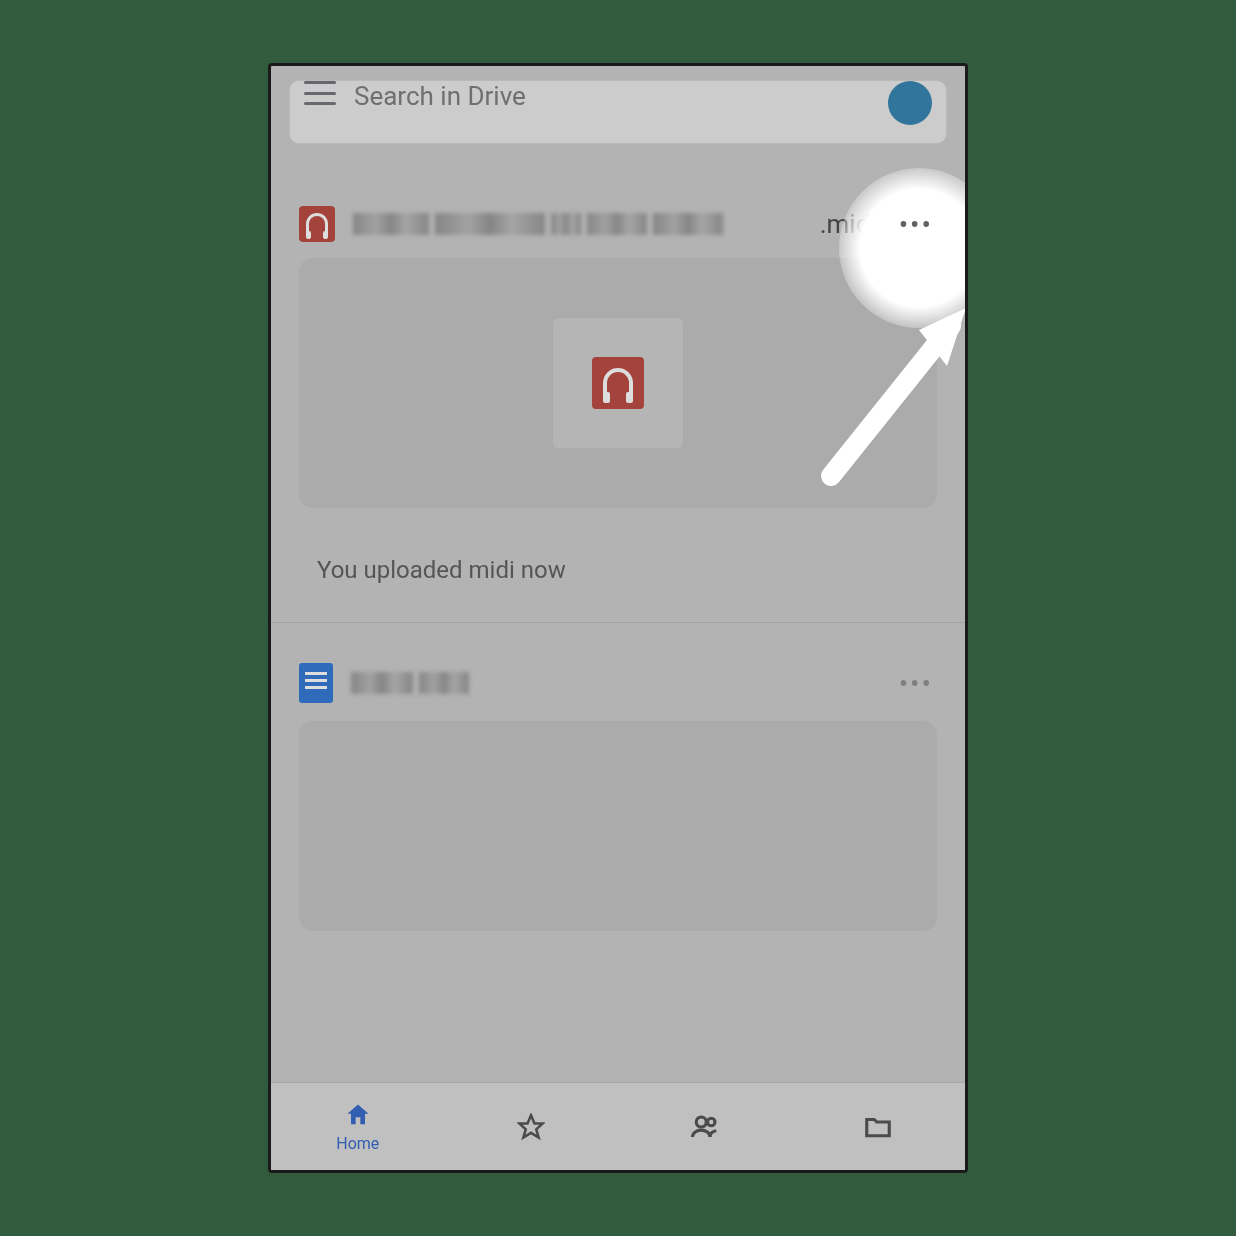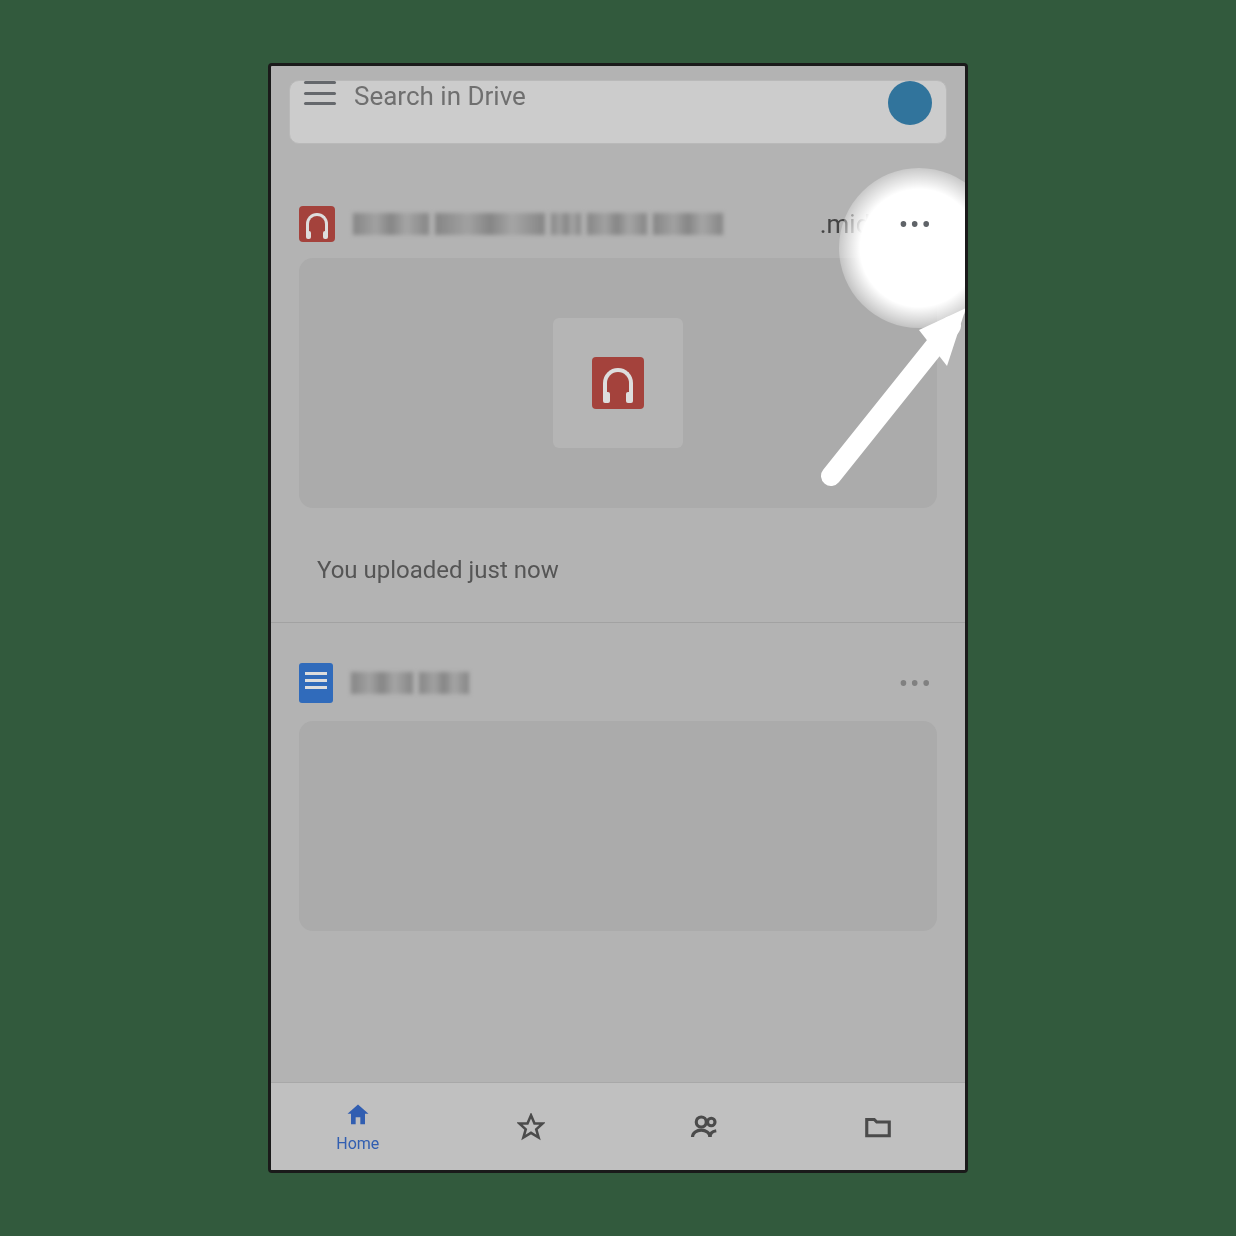--- a/index.html
+++ b/index.html
@@ -282,21 +282,21 @@
         <span class="file-ext">.midi</span>
         <span class="more-dots">•••</span>
       </div>
       <div class="file-preview">
         <div class="preview-inner">
           <div class="file-icon-large">
             <div class="headphone-glyph"></div>
           </div>
         </div>
       </div>
-      <div class="status-text">You uploaded just now</div>
+      <div class="status-text">You uploaded midi now</div>
     </div>
 
     <div class="divider"></div>
 
     <div class="file-row">
       <div class="file-header-2">
         <div class="doc-icon"></div>
         <div class="filename-redacted">
           <div class="redact-block" style="width:62px"></div>
           <div class="redact-block" style="width:50px"></div>

